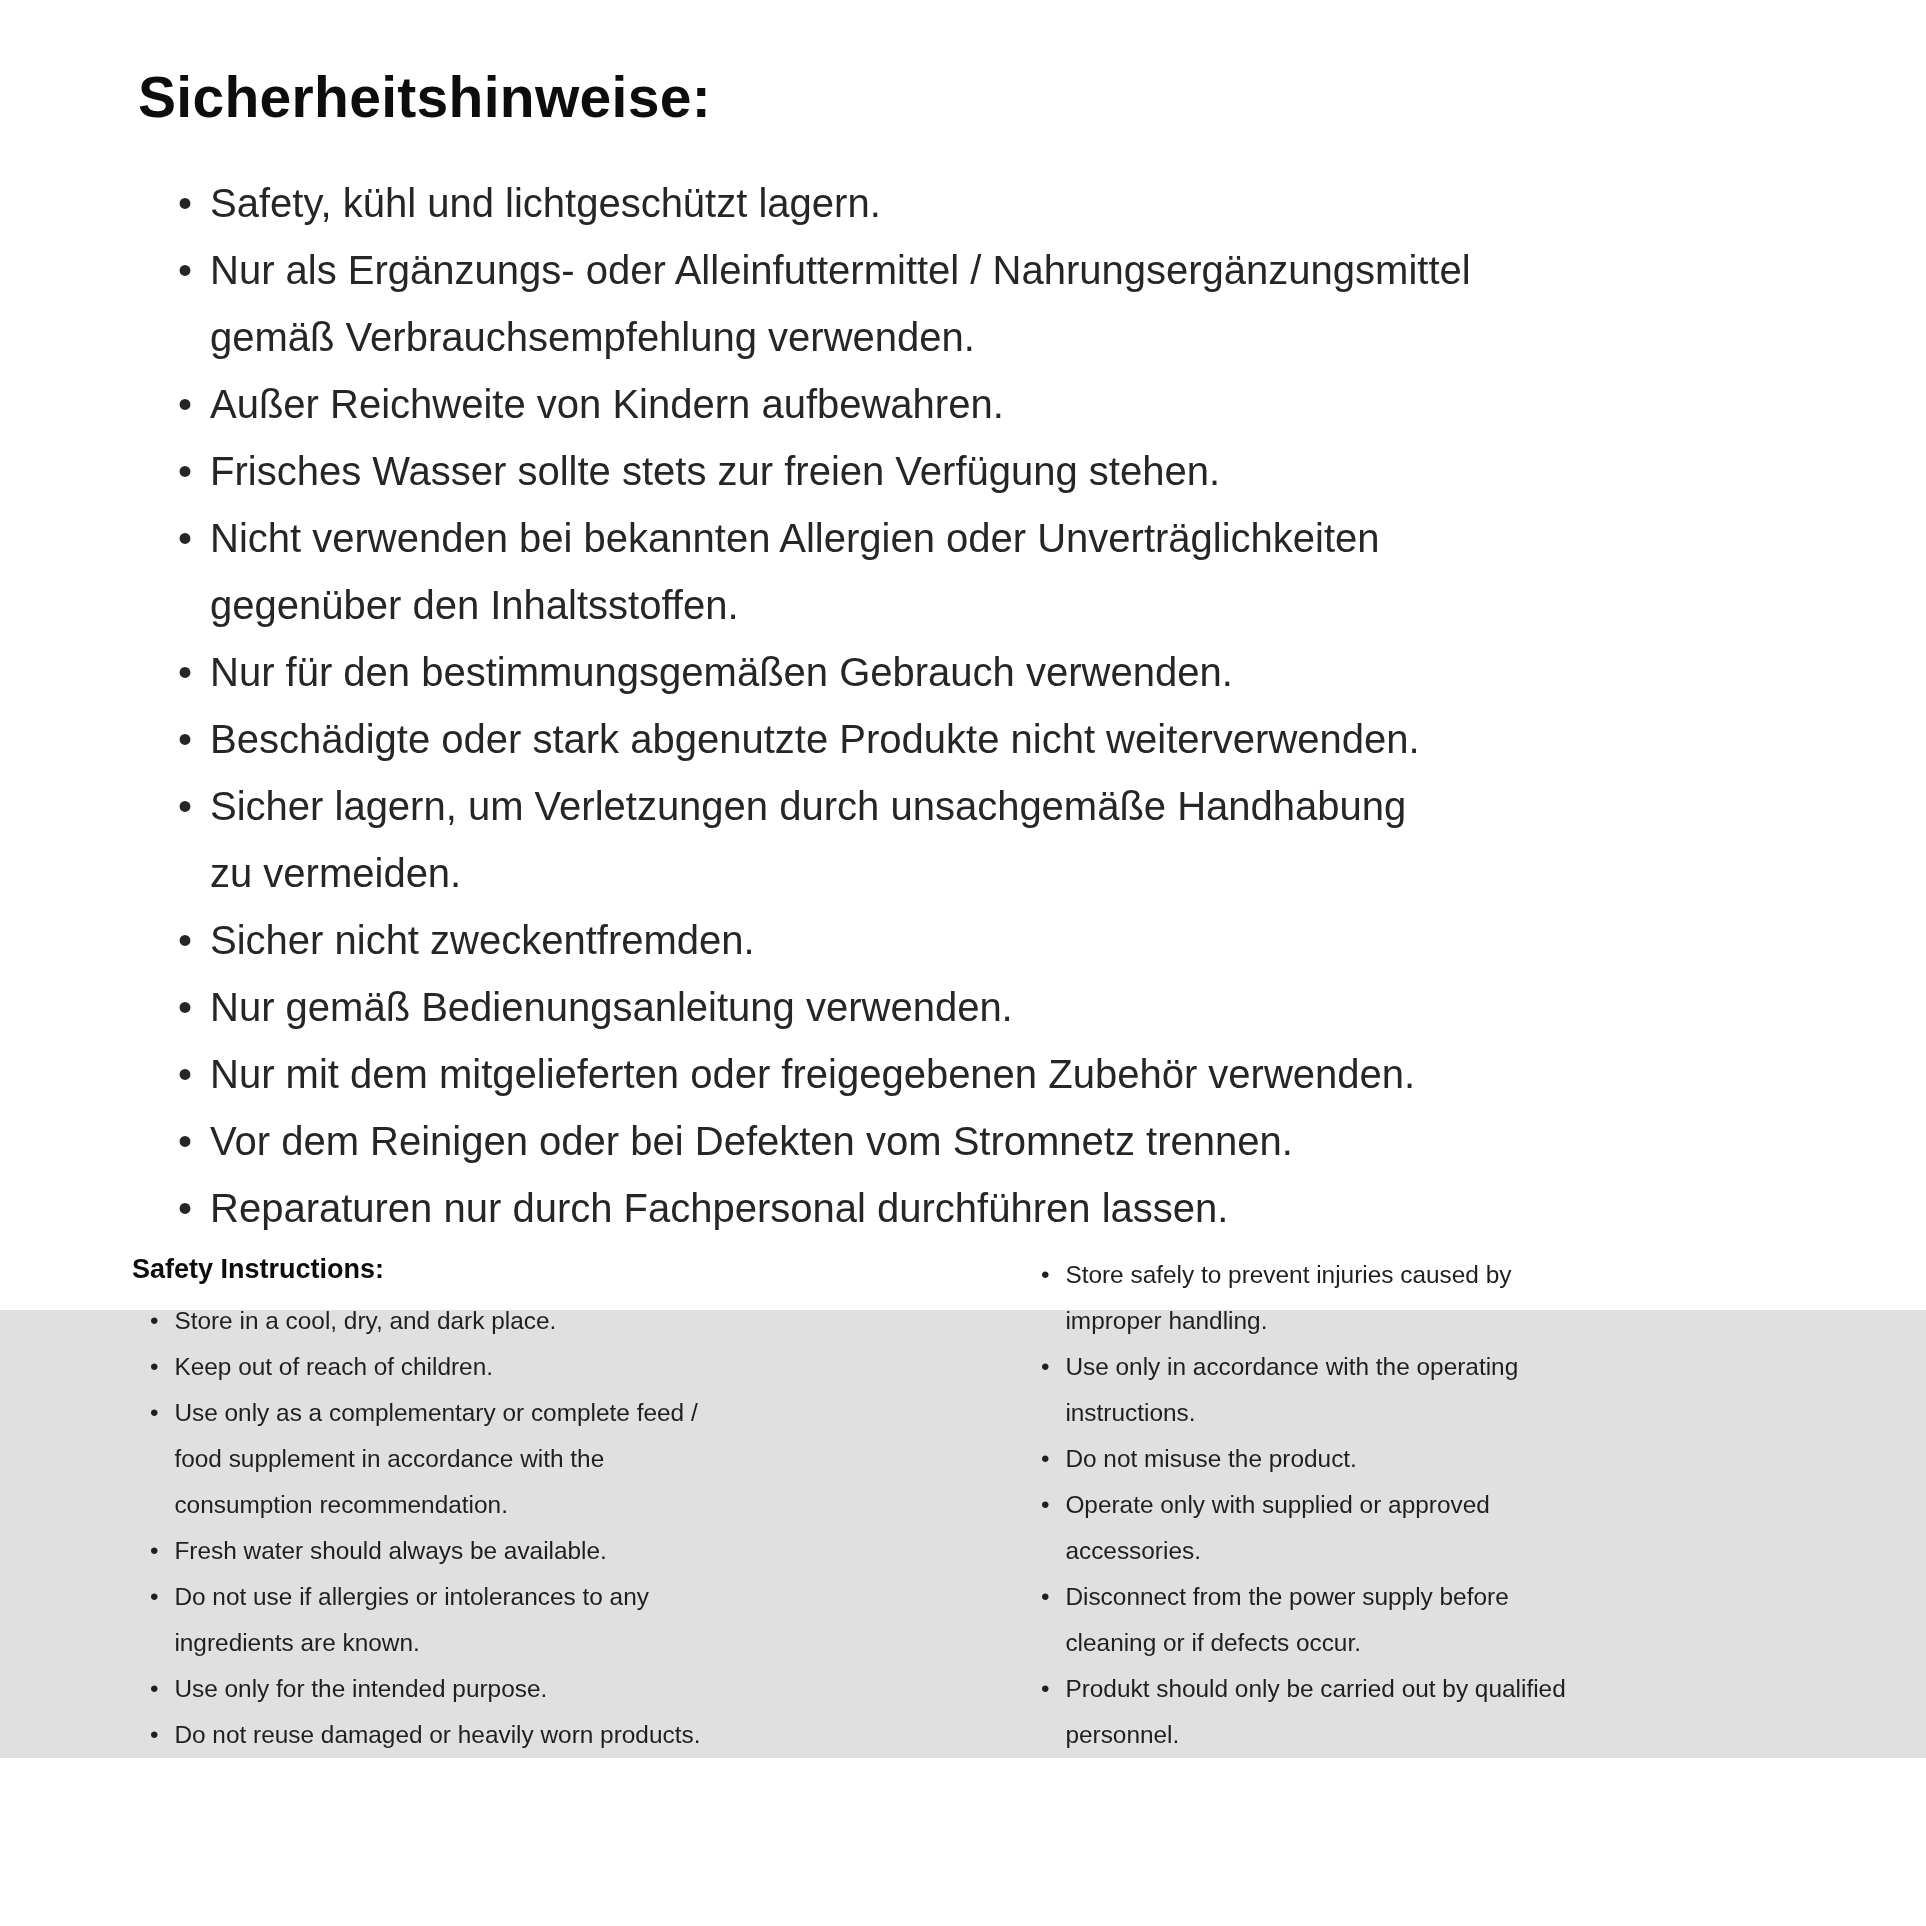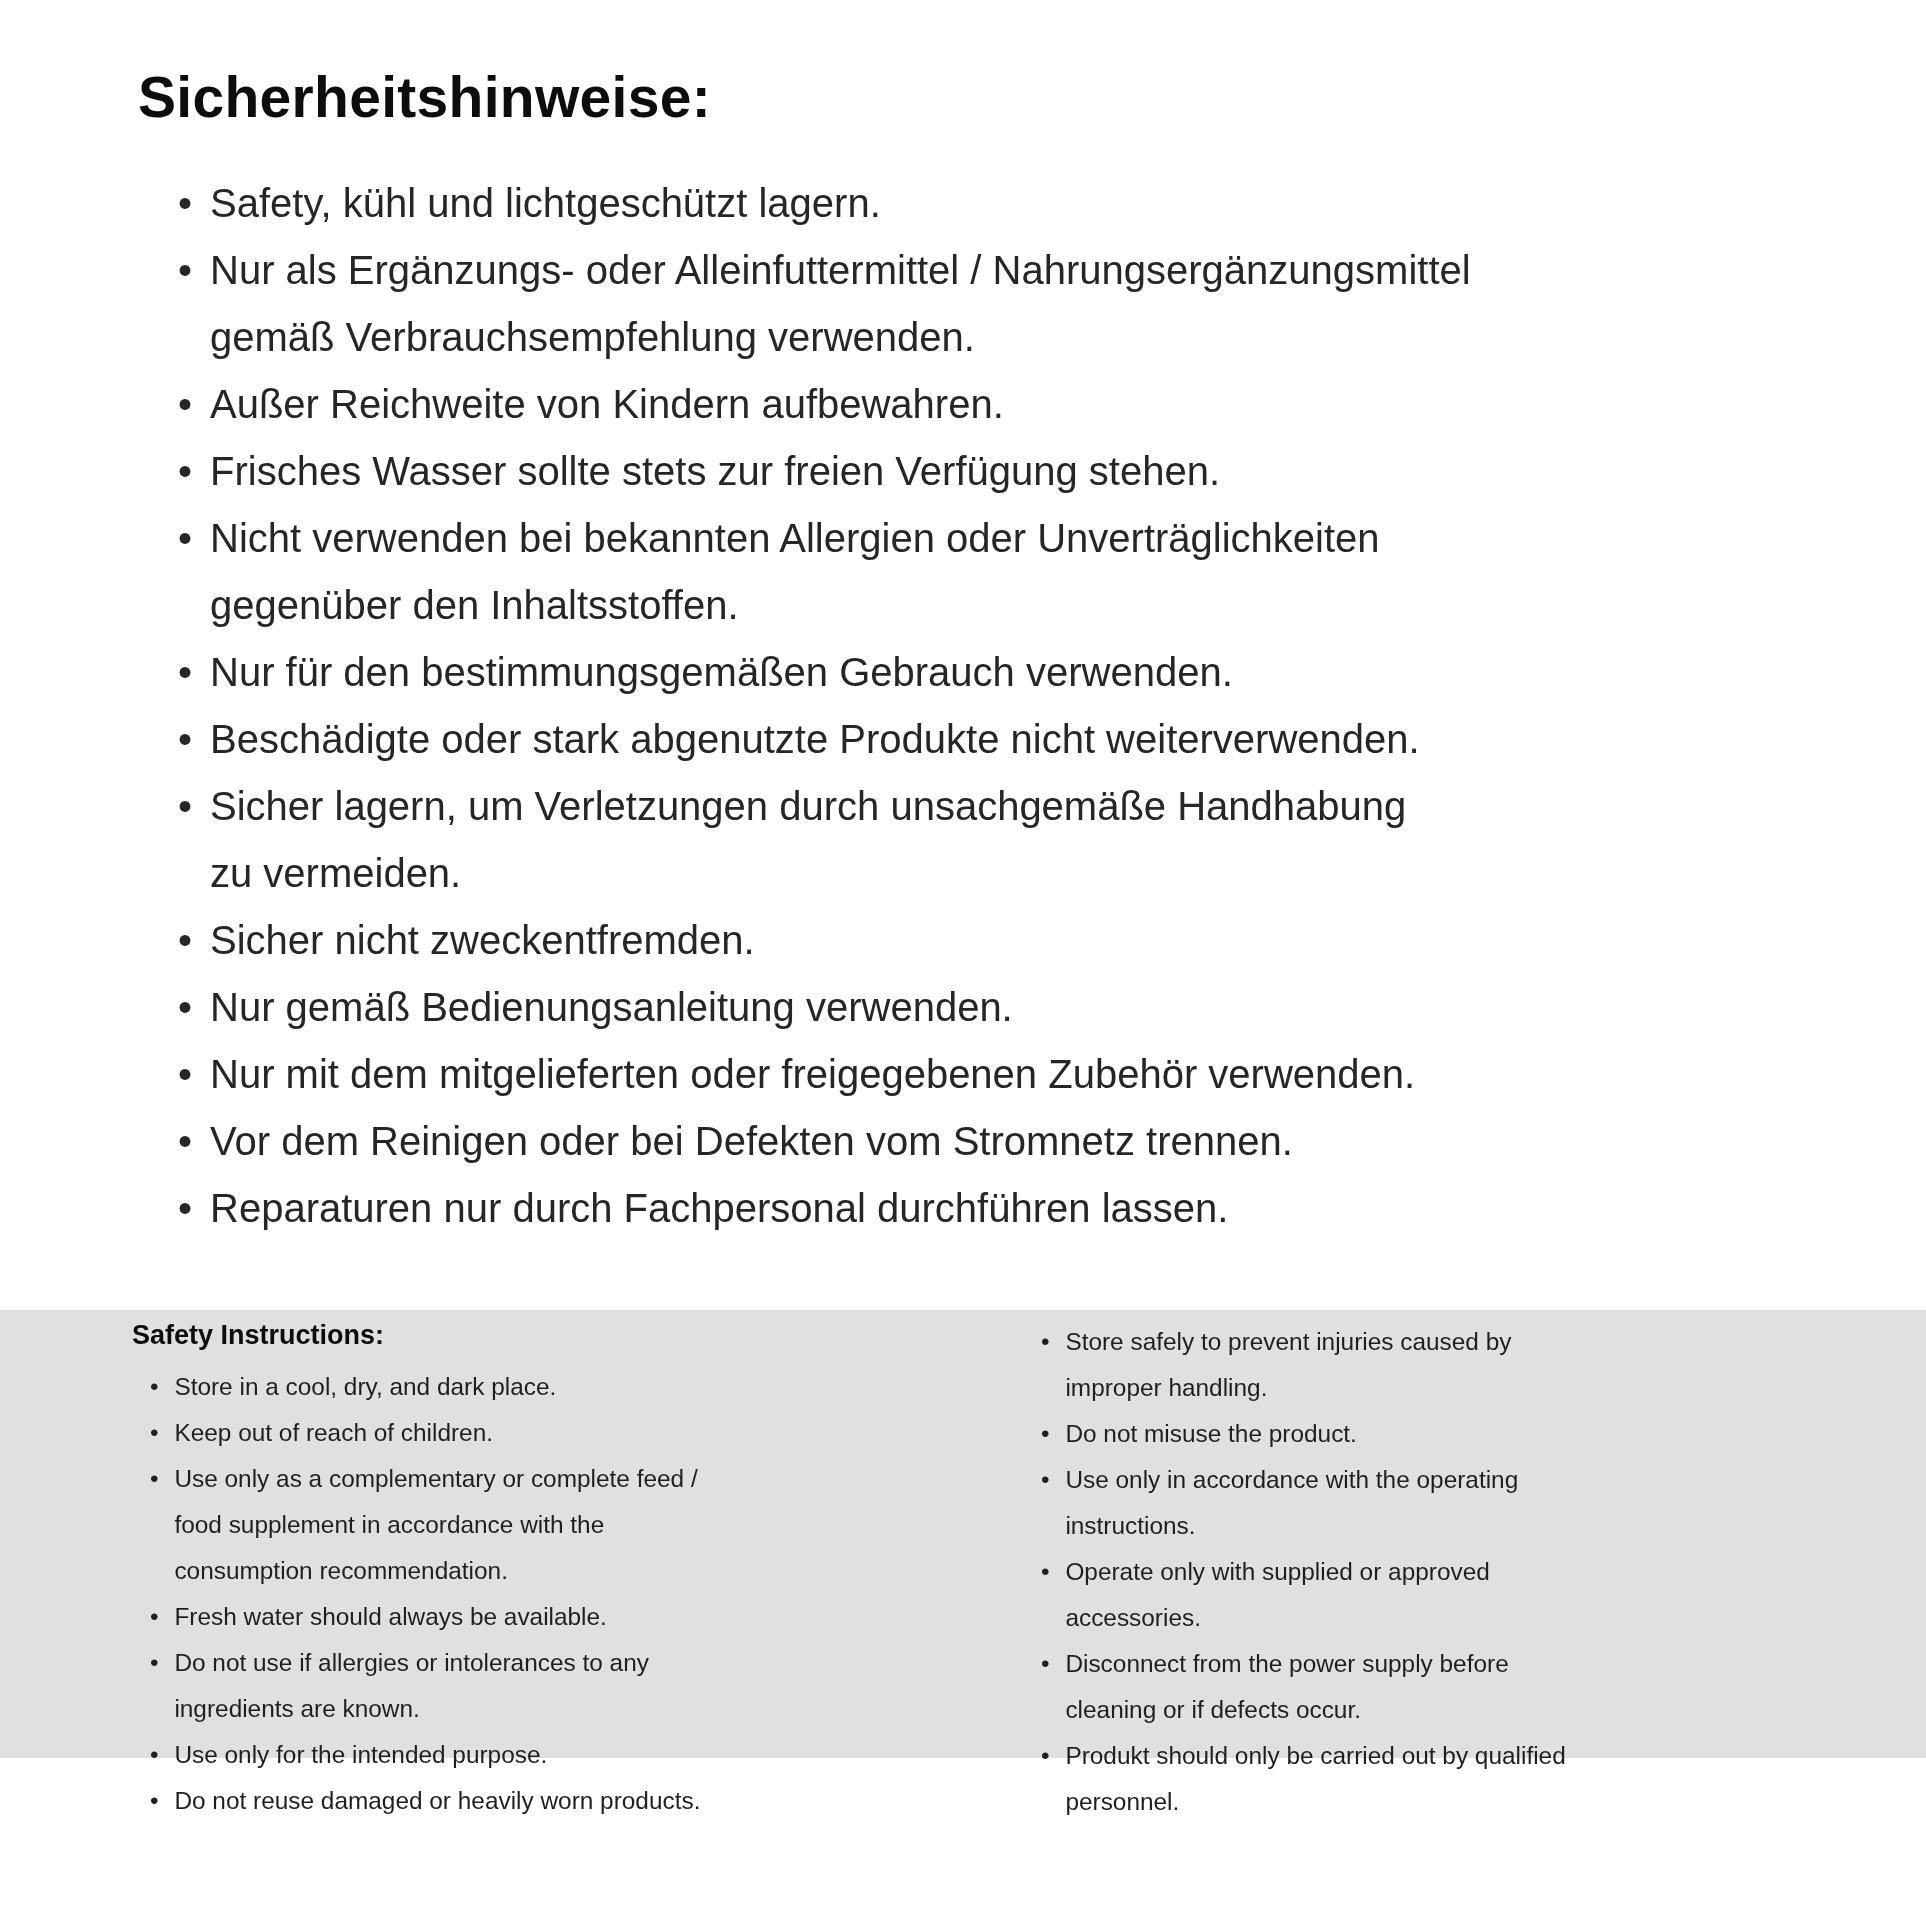--- a/index.html
+++ b/index.html
@@ -52,21 +52,21 @@
     color: #262626;
   }
 
   
   .bottom-section {
     box-sizing: border-box;
     height: 448px;
     background: #e0e0e0;
     padding: 76px 83px 0 132px;
     display: flex;
-    align-items: center;
+    align-items: flex-end;
   }
   .col-left {
     width: 880px;
     flex-shrink: 0;
   }
   .col-right {
     flex: 1;
     margin-left: 29px;
   }
   .en-title {
@@ -137,23 +137,23 @@
       <li>Do not use if allergies or intolerances to any
 ingredients are known.</li>
       <li>Use only for the intended purpose.</li>
       <li>Do not reuse damaged or heavily worn products.</li>
     </ul>
   </div>
   <div class="col-right">
     <ul class="en-list">
       <li>Store safely to prevent injuries caused by
 improper handling.</li>
-      <li>Do not misuse the product.</li>
       <li>Use only in accordance with the operating
 instructions.</li>
+      <li>Do not misuse the product.</li>
       <li>Operate only with supplied or approved
 accessories.</li>
       <li>Disconnect from the power supply before
 cleaning or if defects occur.</li>
       <li>Produkt should only be carried out by qualified
 personnel.</li>
     </ul>
   </div>
 </div>
 

